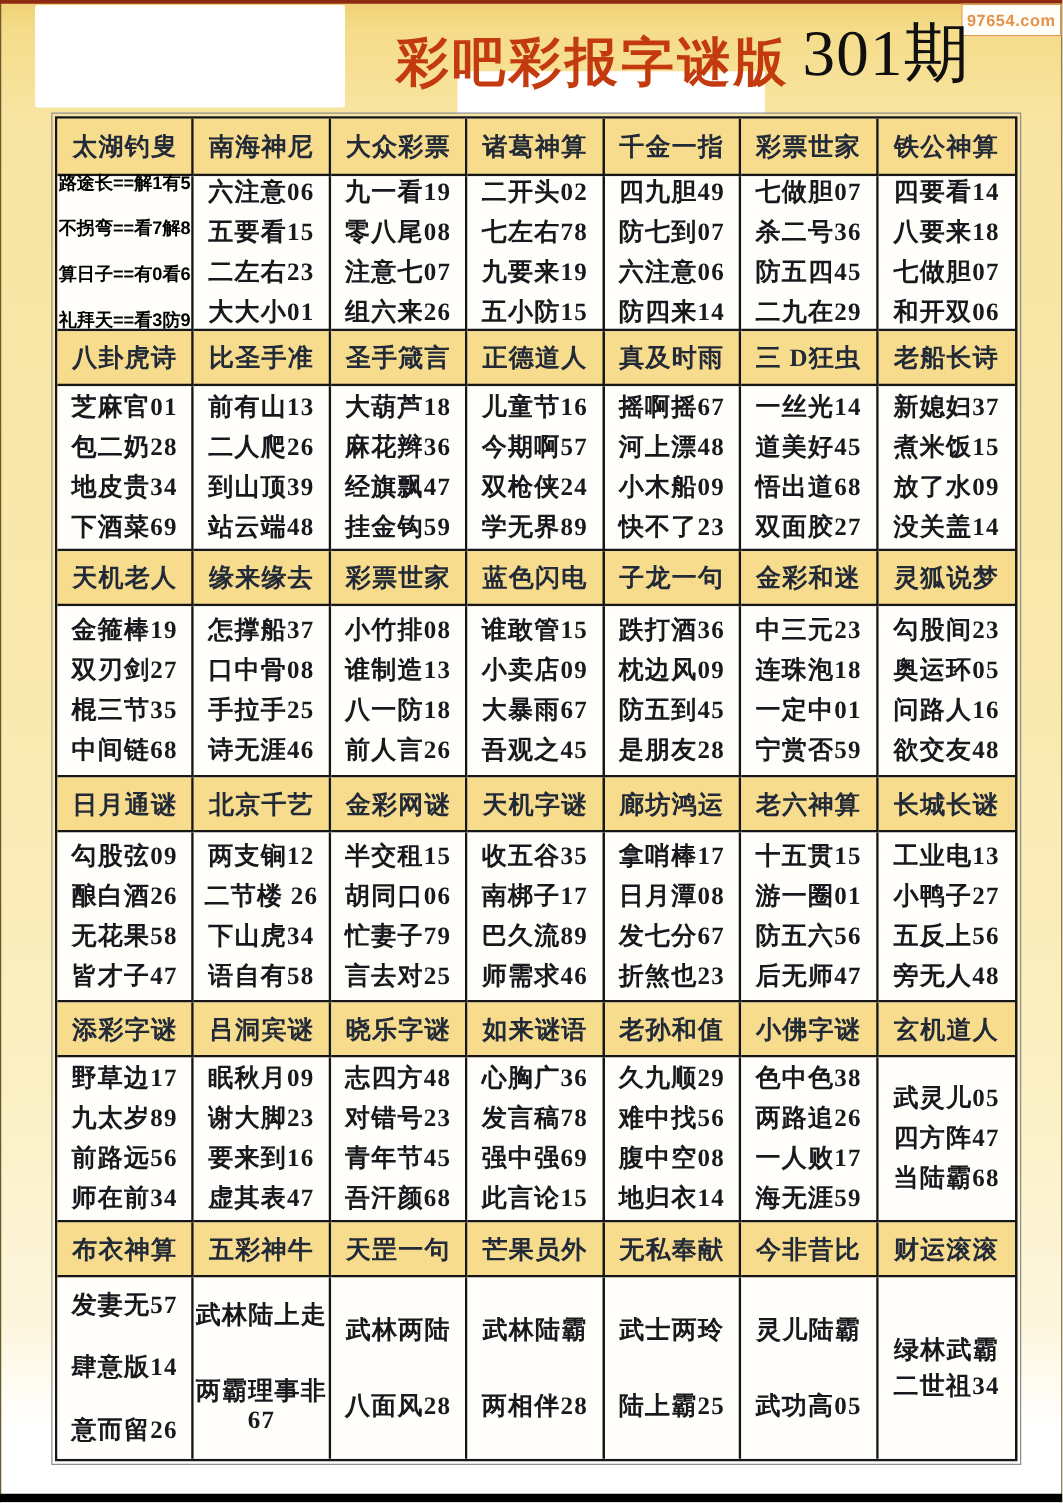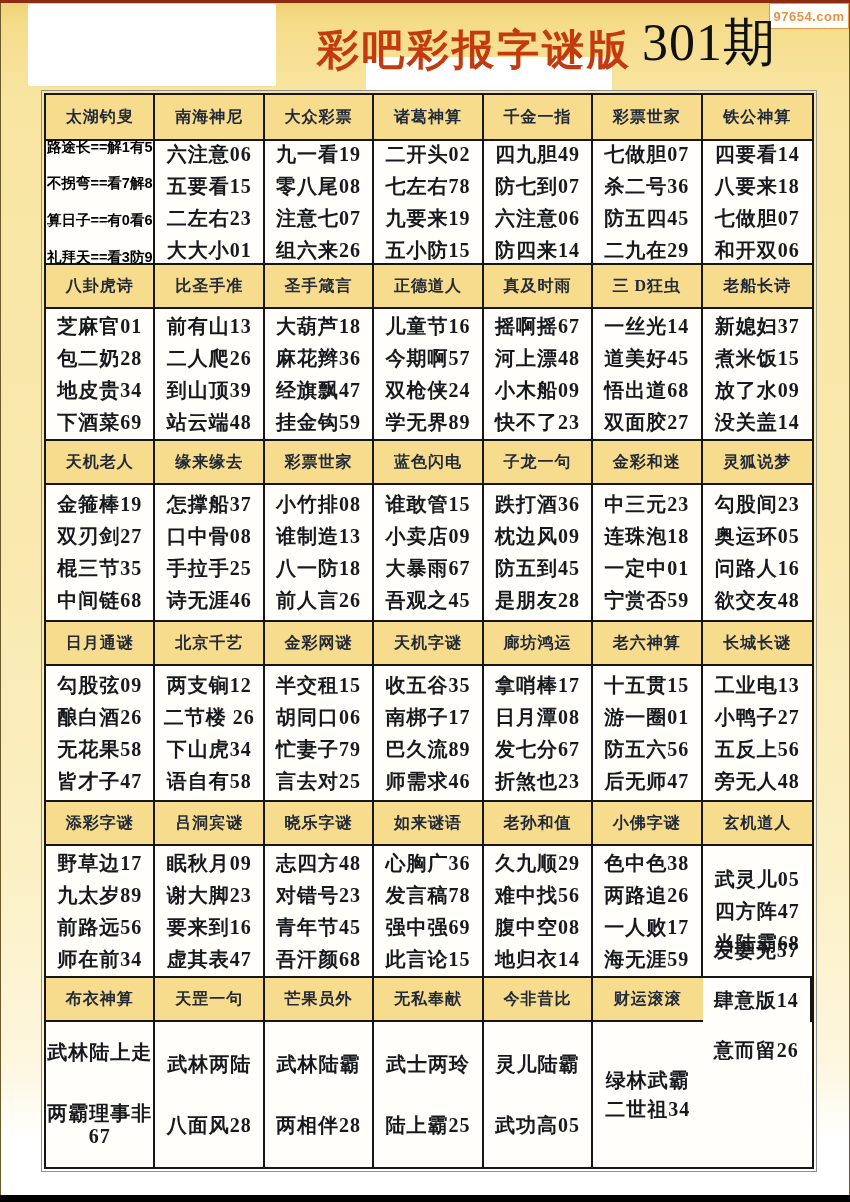--- a/index.html
+++ b/index.html
@@ -25,21 +25,21 @@
   .table{
     position:absolute;left:44px;top:93px;width:766px;
     display:grid;grid-template-columns:repeat(7,1fr);
     grid-template-rows:46px 124px 44px 132px 44px 137px 44px 136px 44px 132px 44px 145px;
     border:2px solid #161616;background:#fffefb;
     outline:1px solid #8f8f8f;outline-offset:2px;
   }
   .hcell{
     background:#f7dc8e;border-right:2px solid #161616;border-bottom:2px solid #161616;
     display:flex;align-items:center;justify-content:center;
-    font-weight:700;font-size:16px;color:#222a38;letter-spacing:1px;
+    font-weight:700;font-size:20px;color:#222a38;letter-spacing:1px;
   }
   .ccell{
     background:#fffefb;border-right:2px solid #161616;border-bottom:2px solid #161616;
     display:flex;flex-direction:column;align-items:center;justify-content:center;gap:9px;
   }
   .c6{border-right:none;}
   .ccell.s5{border-bottom:none;gap:38px;}
   .ccell.s5.c0{gap:27px;}
   .ccell.s5.c6{gap:4px;padding:14px 5px;}
   .ccell.s5.c6 .line{line-height:1.45;}
@@ -300,20 +300,21 @@
         <div class="line">两路追26</div>
         <div class="line">一人败17</div>
         <div class="line">海无涯59</div>
       </div>
       <div class="ccell s4 c6">
         <div class="line">武灵儿05</div>
         <div class="line">四方阵47</div>
         <div class="line">当陆霸68</div>
       </div>
       <div class="hcell s5 c0">布衣神算</div>
+      <div class="hcell s5 c1">五彩神牛</div>
       <div class="hcell s5 c2">天罡一句</div>
       <div class="hcell s5 c3">芒果员外</div>
       <div class="hcell s5 c4">无私奉献</div>
       <div class="hcell s5 c5">今非昔比</div>
       <div class="hcell s5 c6">财运滚滚</div>
       <div class="ccell s5 c0">
         <div class="line">发妻无57</div>
         <div class="line">肆意版14</div>
         <div class="line">意而留26</div>
       </div>

